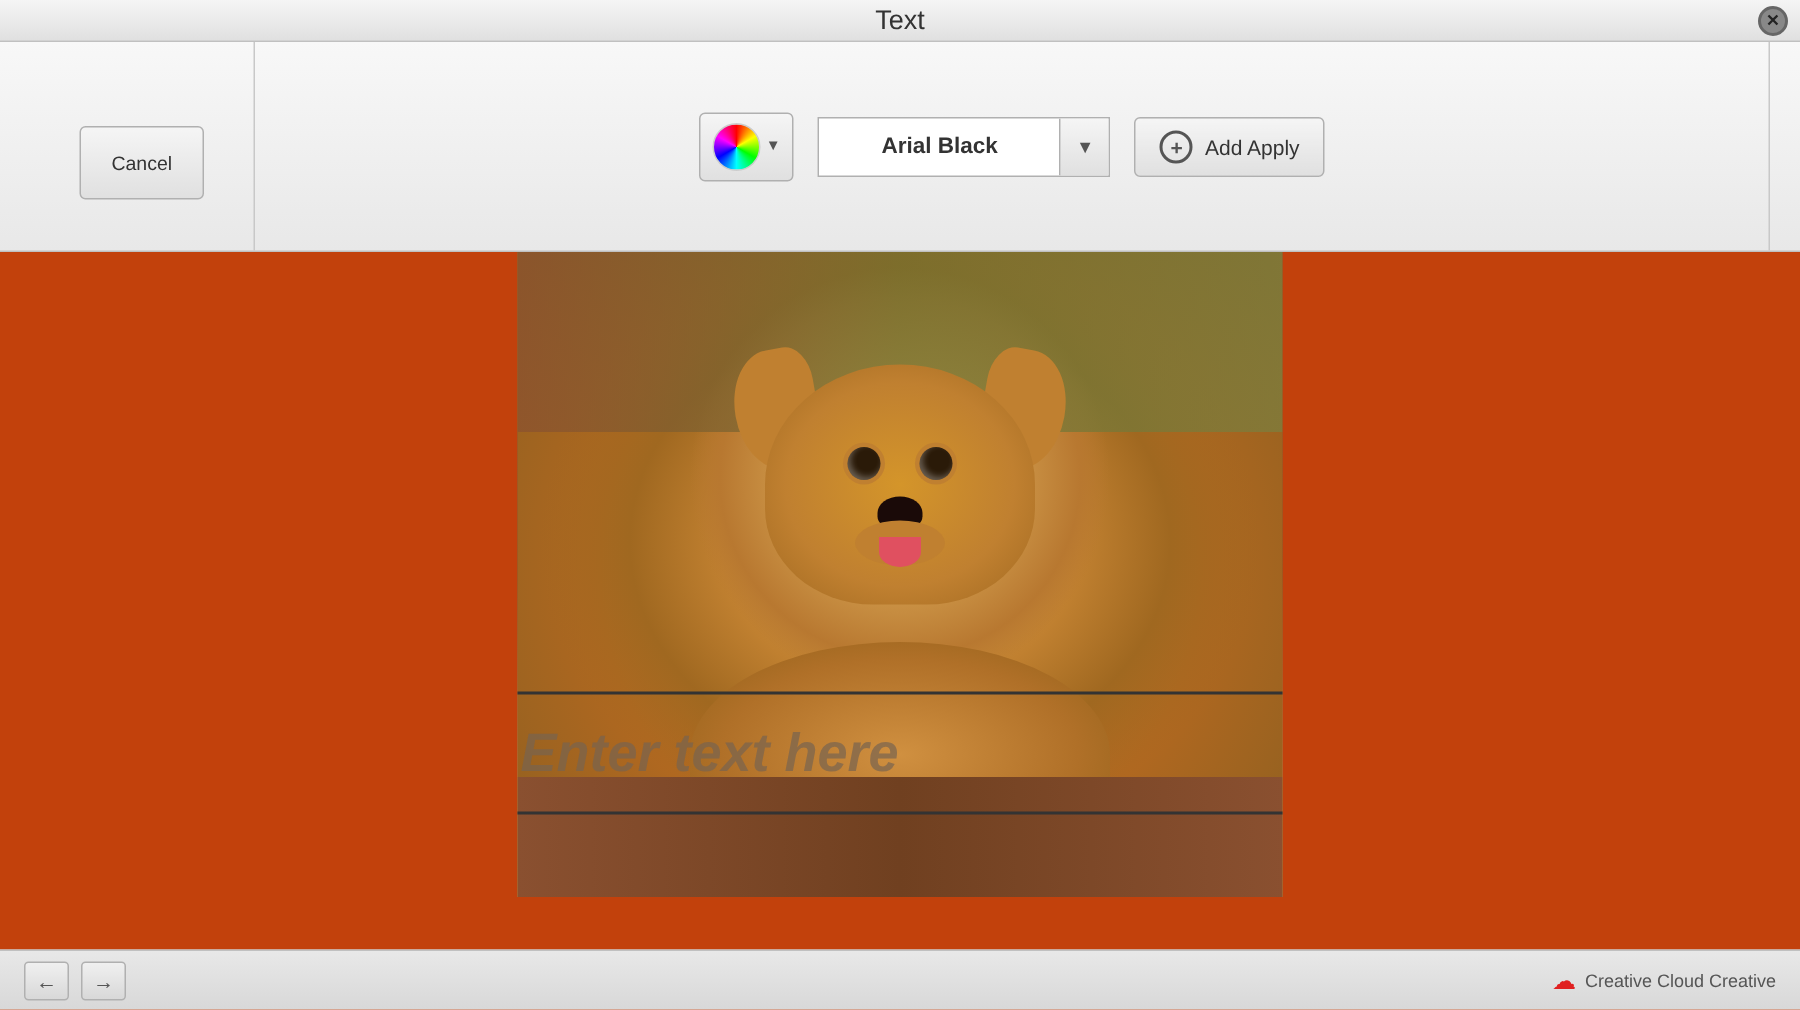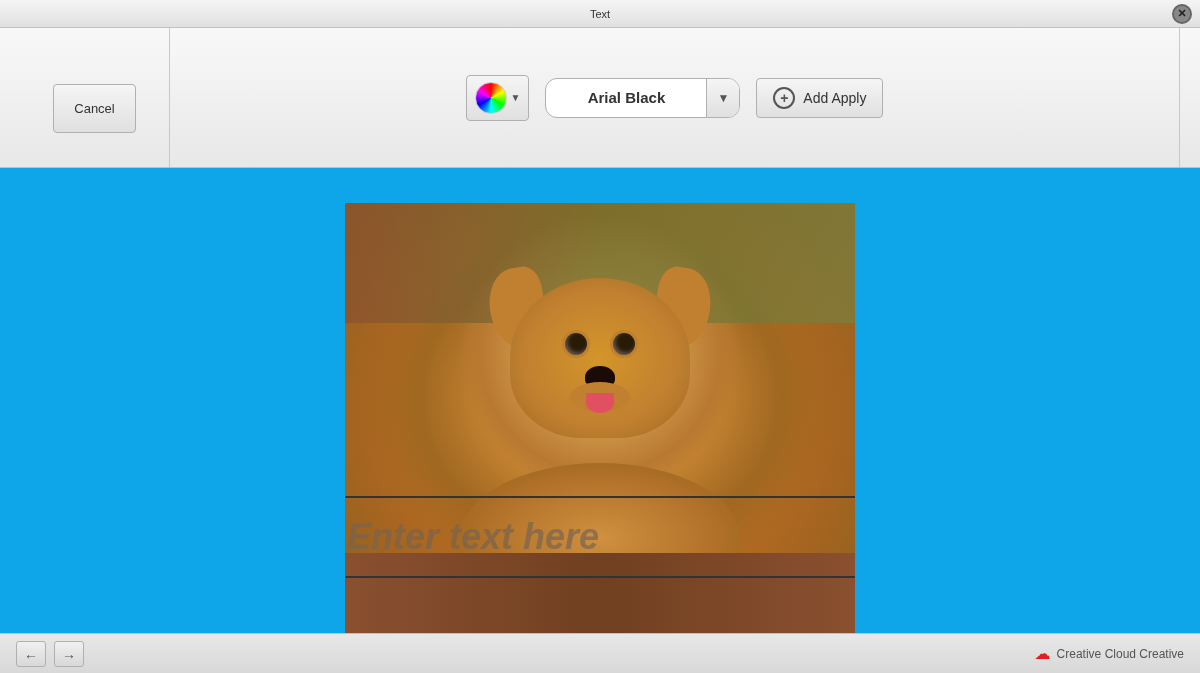--- a/index.html
+++ b/index.html
@@ -17,21 +17,21 @@
       width: 100%;
       height: 28px;
       background: linear-gradient(to bottom, #f5f5f5, #e0e0e0);
       border-bottom: 1px solid #c0c0c0;
       display: flex;
       align-items: center;
       justify-content: center;
       position: relative;
     }
     .title-bar-text {
-      font-size: 11px;
+      font-size: 18px;
       color: #333;
     }
     .close-btn {
       position: absolute;
       right: 8px;
       top: 50%;
       transform: translateY(-50%);
       width: 20px;
       height: 20px;
       background: #888;
@@ -122,21 +122,21 @@
       font-size: 10px;
       color: #555;
     }
 
     
     .font-selector {
       display: flex;
       align-items: center;
       background: white;
       border: 1px solid #b0b0b0;
-      border-radius: 12px;
+      border-radius: 0;
       overflow: hidden;
       height: 40px;
     }
     .font-name {
       padding: 0 16px;
       font-size: 15px;
       font-weight: bold;
       color: #333;
       min-width: 160px;
       text-align: center;
@@ -191,23 +191,23 @@
       font-size: 16px;
       font-weight: bold;
       cursor: pointer;
       min-width: 100px;
     }
 
     
     .canvas-area {
       width: 100%;
       height: calc(673px - 28px - 140px - 40px);
-      background: #0ea5e9;
-      display: flex;
-      align-items: flex-end;
+      background: #c2410c;
+      display: flex;
+      align-items: flex-start;
       justify-content: center;
       position: relative;
       overflow: hidden;
     }
 
     
     .image-container {
       position: relative;
       width: 510px;
       height: 430px;

